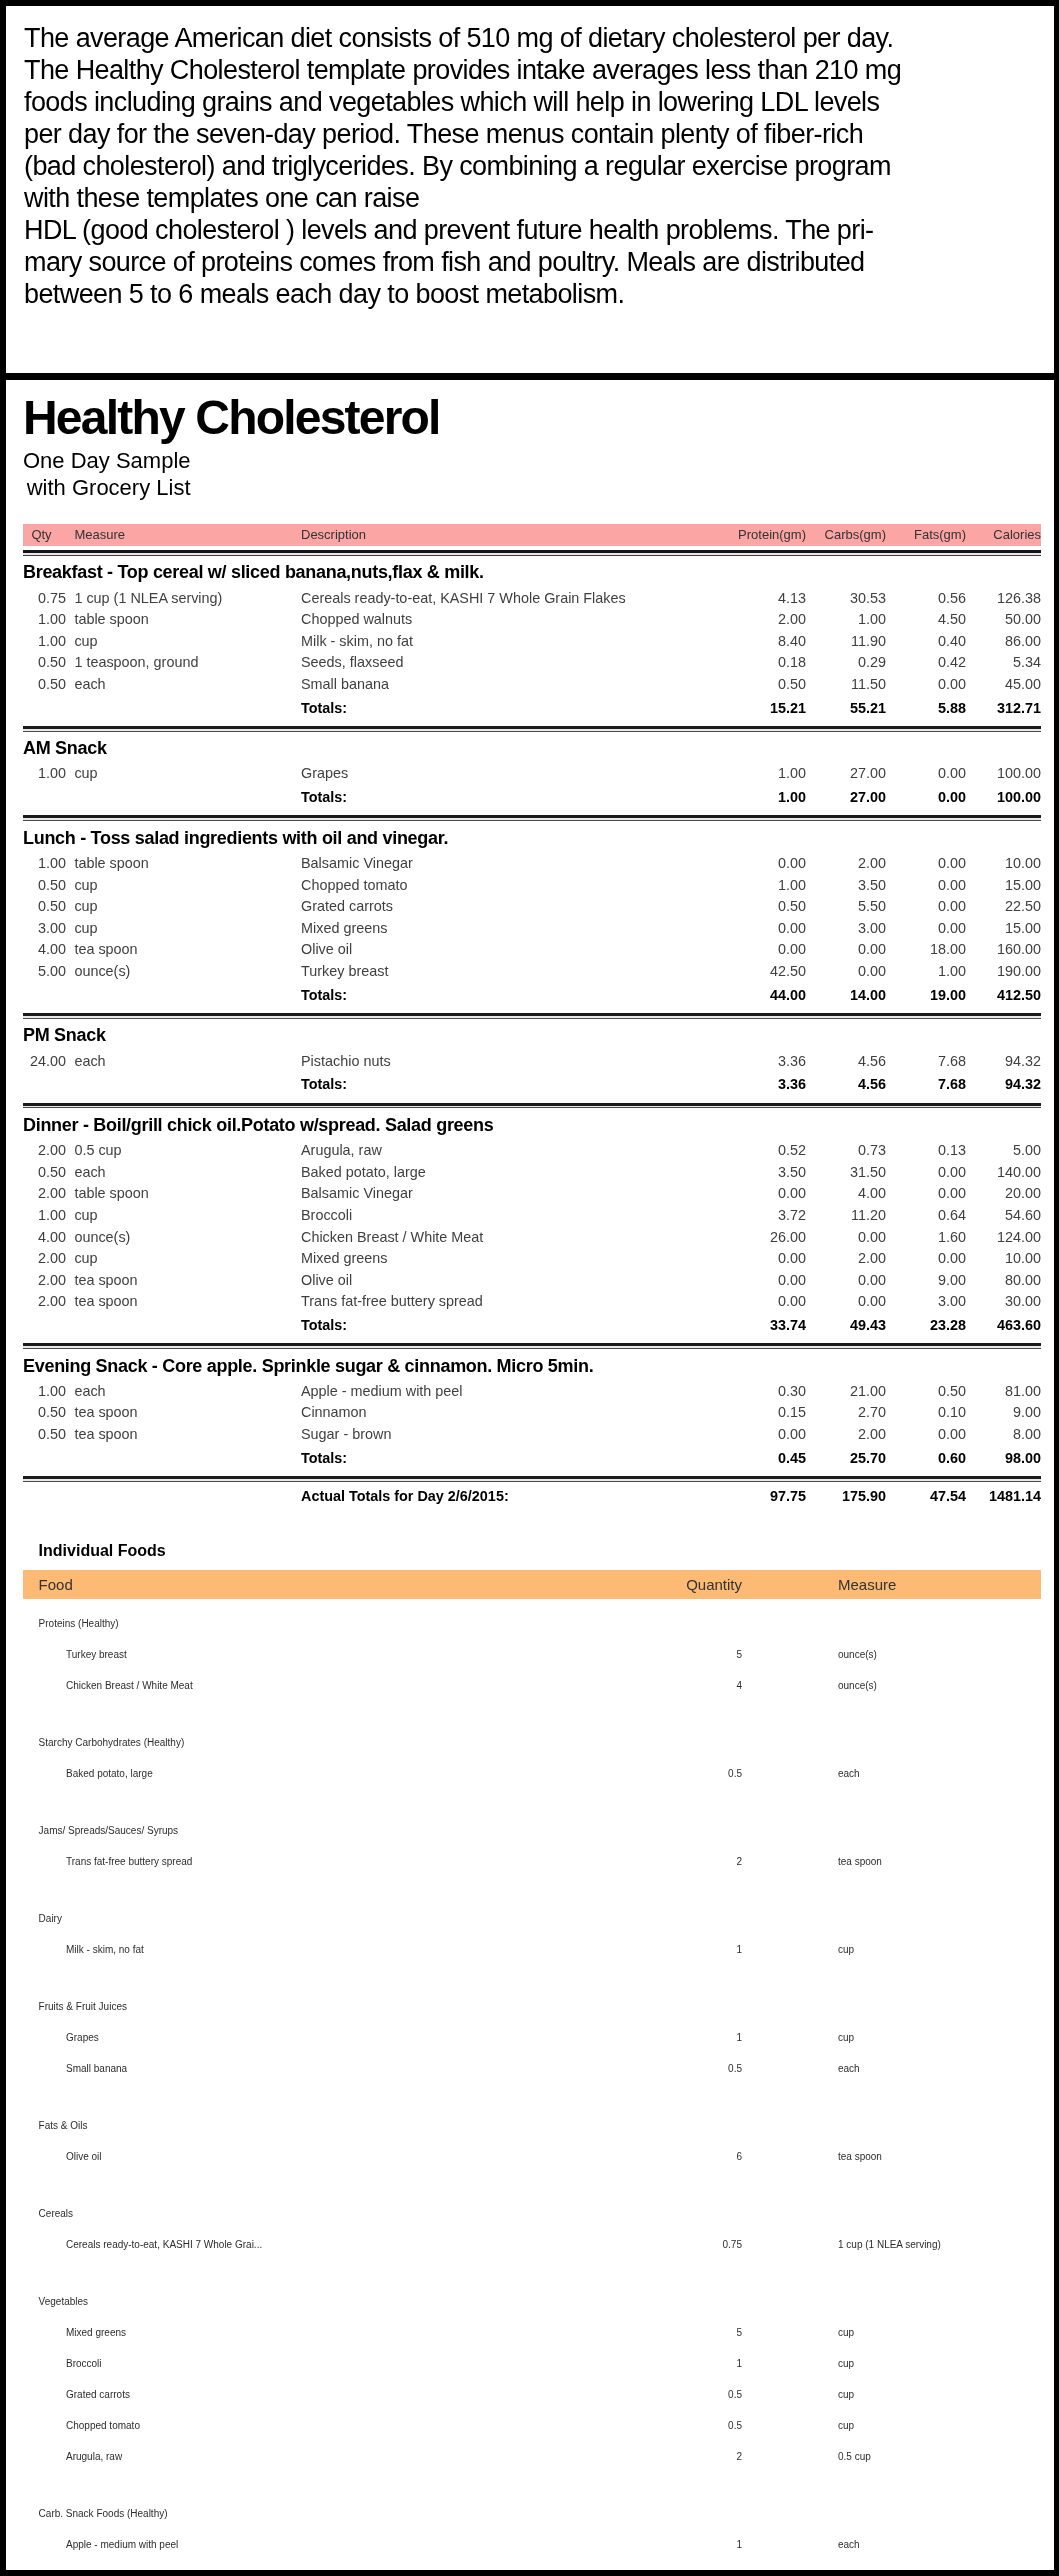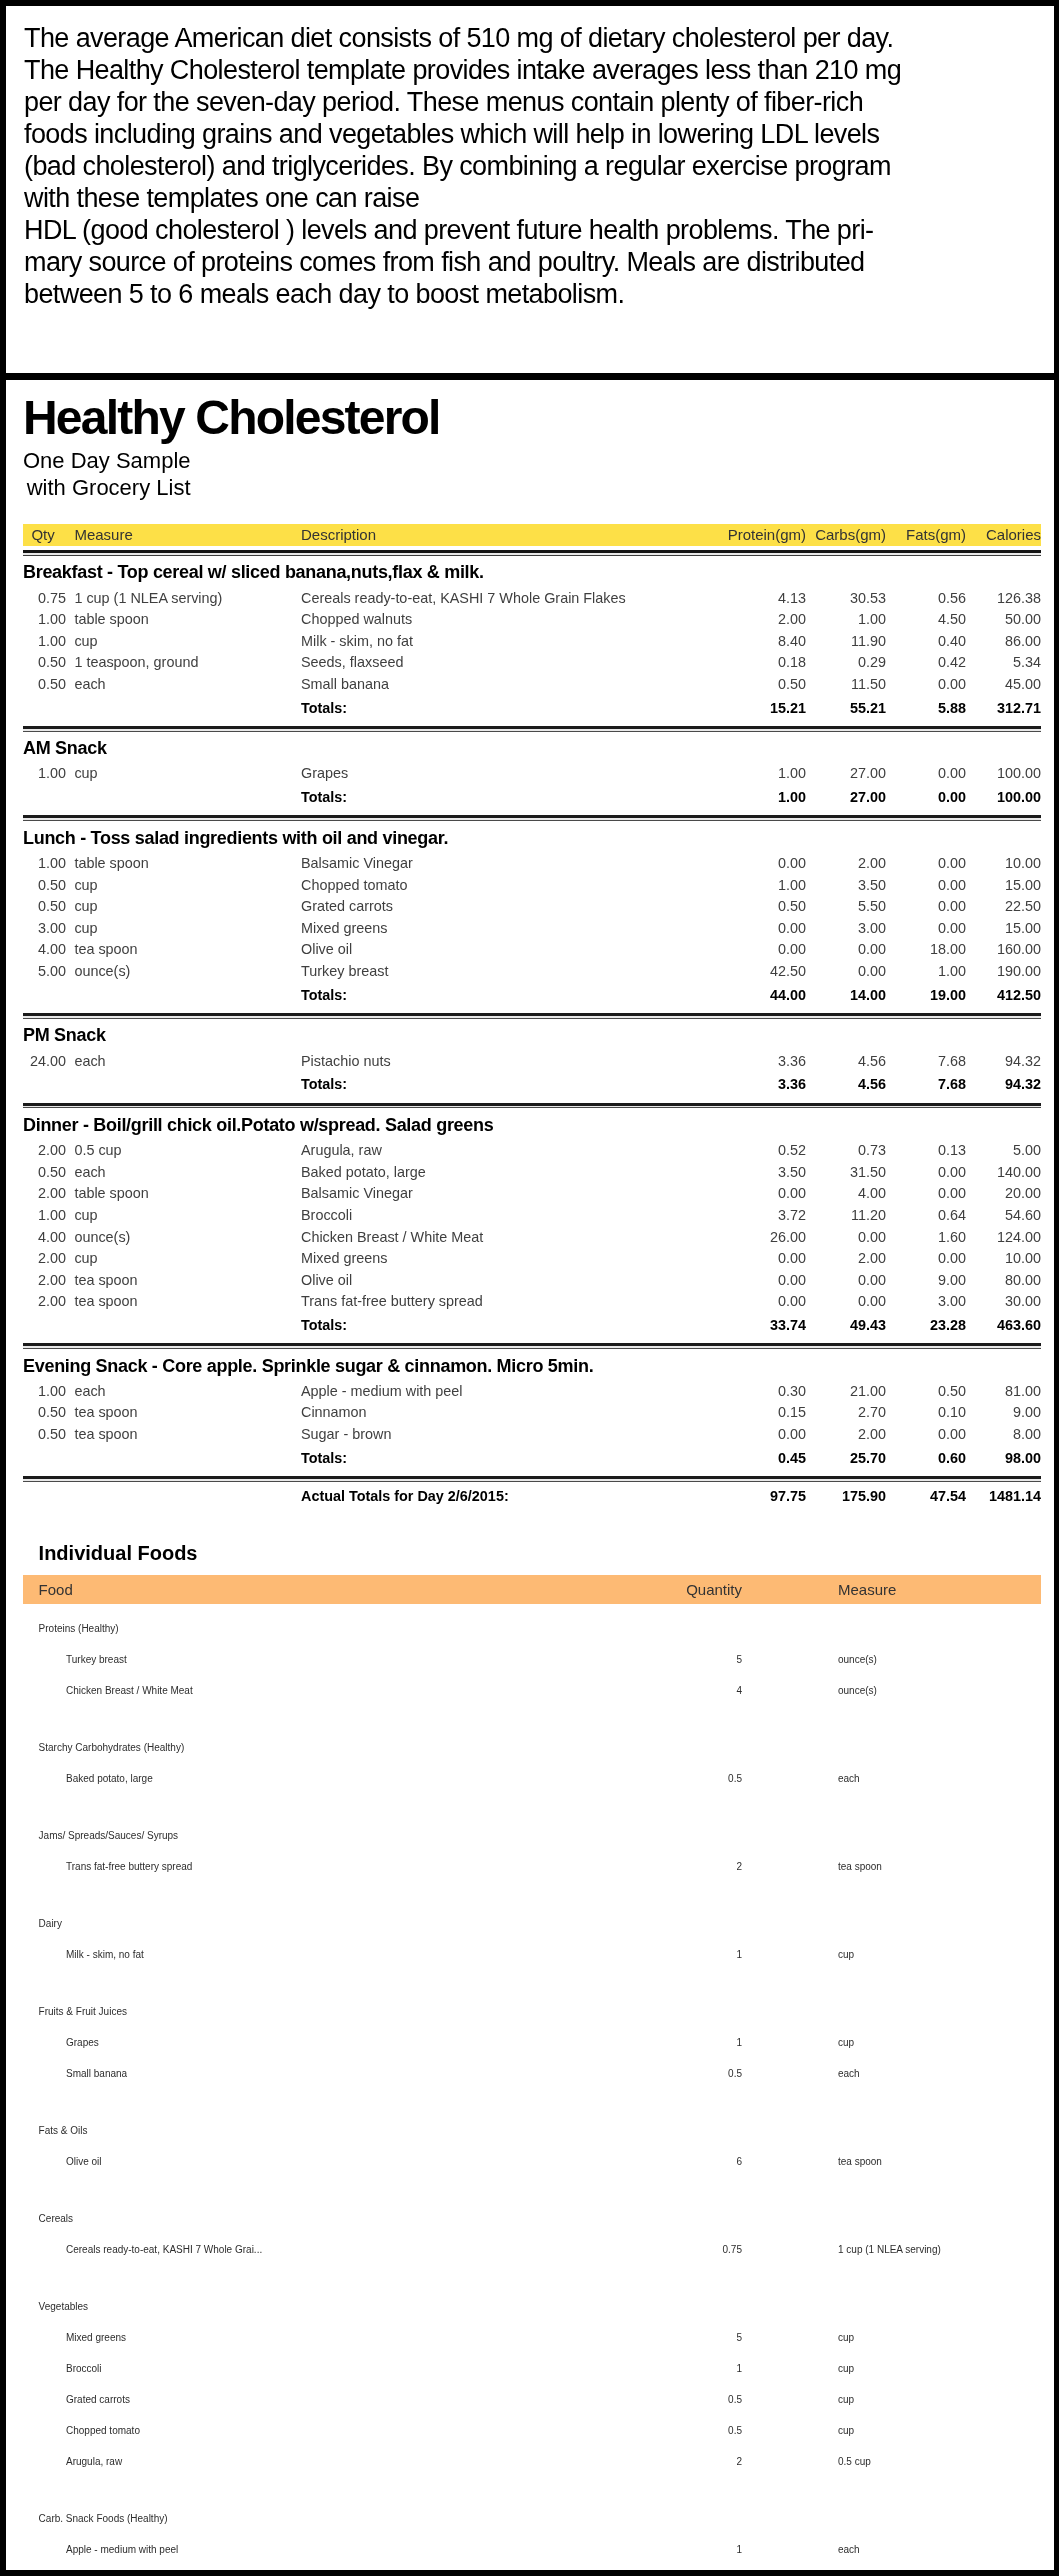--- a/index.html
+++ b/index.html
@@ -36,54 +36,54 @@
   .doc-subtitle{
     font-size:22px;line-height:27px;font-weight:normal;text-align:right;padding-top:4.8px;
   }
   
   .content{padding:0 13px 0 17px;}
   .mgrid{display:grid;grid-template-columns:43px 216px 1fr 84px 80px 80px 75px;white-space:nowrap;}
   .c-qty{text-align:right;}
   .c-measure{padding-left:8.4px;}
   .c-desc{padding-left:19px;overflow:hidden;}
   .num{text-align:right;}
-  .mbar{background:#fde047;height:21.6px;line-height:21.6px;font-size:15px;color:#333;}
+  .mbar{background:#fca5a5;height:21.6px;line-height:21.6px;font-size:13px;color:#333;}
   .mbar .c-qty{text-align:left;padding-left:8.4px;}
   .mbar .c-desc{padding-left:19px;}
   .dbl-line{border-top:3px solid #141414;border-bottom:1.8px solid #3c3c3c;height:1.8px;background:#e8e8e8;margin-top:4.2px;}
   .msep{border-top:3px solid #1b1b1b;border-bottom:1.8px solid #4a4a4a;height:1.8px;background:#e8e8e8;margin-top:5.4px;}
   .msection-title{font-size:18px;font-weight:bold;letter-spacing:-0.3px;margin:6.6px 0 4.2px 0;white-space:nowrap;}
   .mrow{height:21.6px;line-height:21.6px;font-size:14.4px;color:#3f3f3f;}
   .mtotals{height:25px;line-height:25px;font-size:14.4px;font-weight:bold;color:#000;}
   .grand-row{height:26px;line-height:26px;font-size:14.4px;font-weight:bold;color:#000;margin-top:1.2px;}
   
   .individual{margin-top:33px;}
-  .if-title{font-size:20px;font-weight:bold;margin:0 0 0 15.6px;}
+  .if-title{font-size:16px;font-weight:bold;margin:0 0 0 15.6px;}
   .fgrid{display:grid;grid-template-columns:638px 81px 1fr;white-space:nowrap;}
   .f-qty{text-align:right;}
   .f-measure{padding-left:96px;}
   .fbar{background:#fdba74;height:29px;line-height:29px;font-size:15px;color:#333;margin-top:9.6px;}
   .fbar .f-food{padding-left:15.6px;}
   .fgroups{margin-top:9.6px;}
   .fgroup{margin-top:26px;}
   .fgroup:first-child{margin-top:0;}
   .frow{height:31px;line-height:31px;font-size:10px;color:#2d2d2d;}
   .fgroup-name{padding-left:15.6px;}
   .fitem .f-food{padding-left:43px;}
 </style>
 </head>
 <body>
 
 <div class="page">
 
   <div class="intro" id="intro-block">
       <div class="intro-line">The average American diet consists of 510 mg of dietary cholesterol per day.</div>
       <div class="intro-line">The Healthy Cholesterol template provides intake averages less than 210 mg</div>
+      <div class="intro-line">foods including grains and vegetables which will help in lowering LDL levels</div>
       <div class="intro-line">per day for the seven-day period.  These menus contain plenty of fiber-rich</div>
-      <div class="intro-line">foods including grains and vegetables which will help in lowering LDL levels</div>
       <div class="intro-line">(bad cholesterol) and triglycerides.  By combining a regular exercise program</div>
       <div class="intro-line">with these templates one can raise</div>
       <div class="intro-line">HDL (good cholesterol ) levels and prevent future health problems. The pri-</div>
       <div class="intro-line">mary source of proteins comes from fish and poultry. Meals are distributed</div>
       <div class="intro-line">between 5 to 6 meals each day to boost metabolism.</div>
     </div>
 
   <div class="top-rule"></div>
 
   <div class="title-row">

